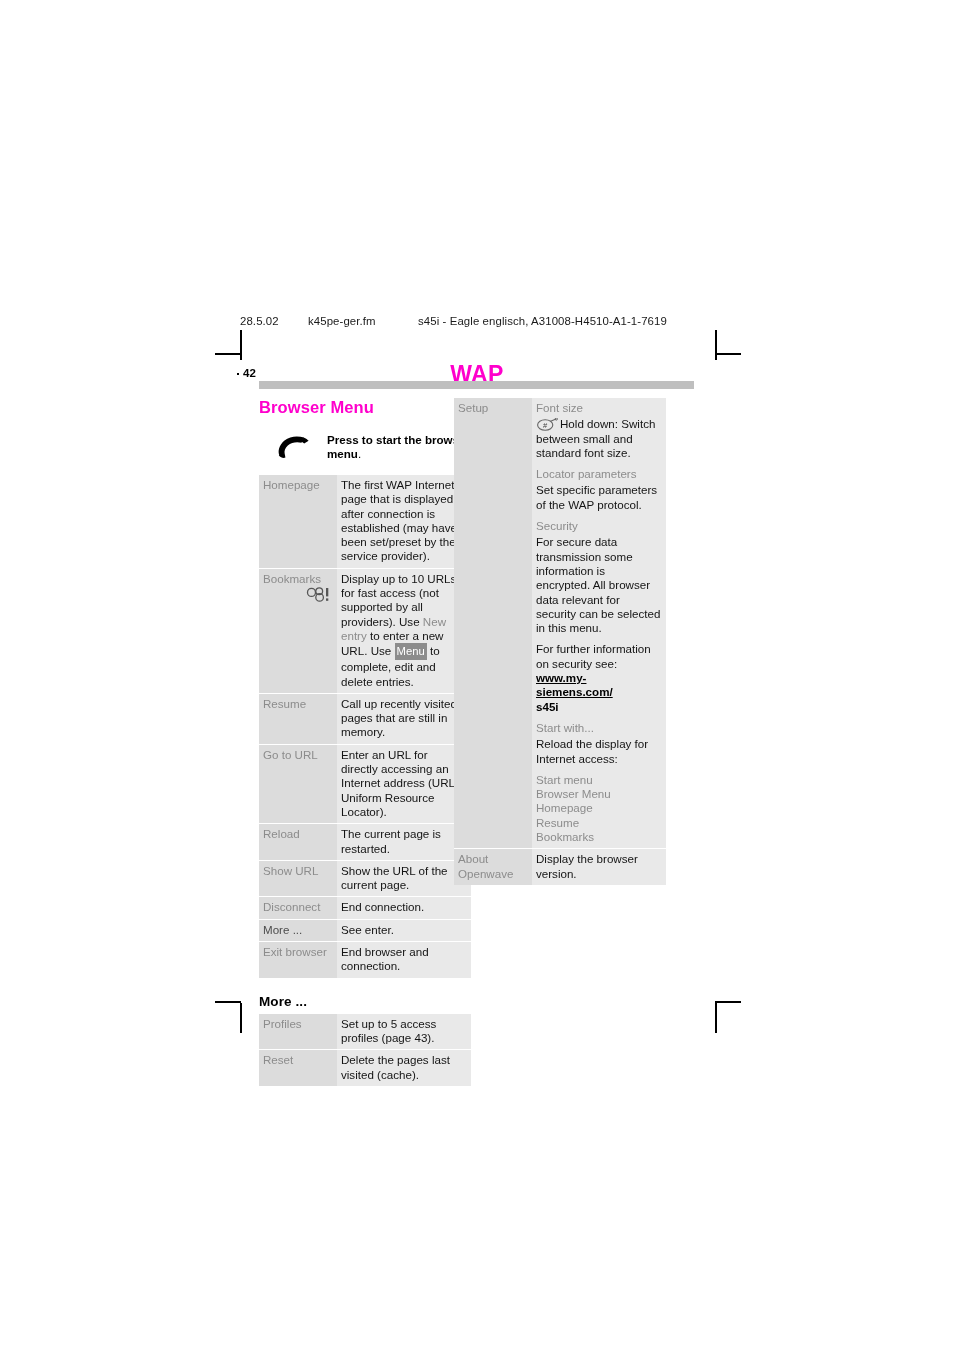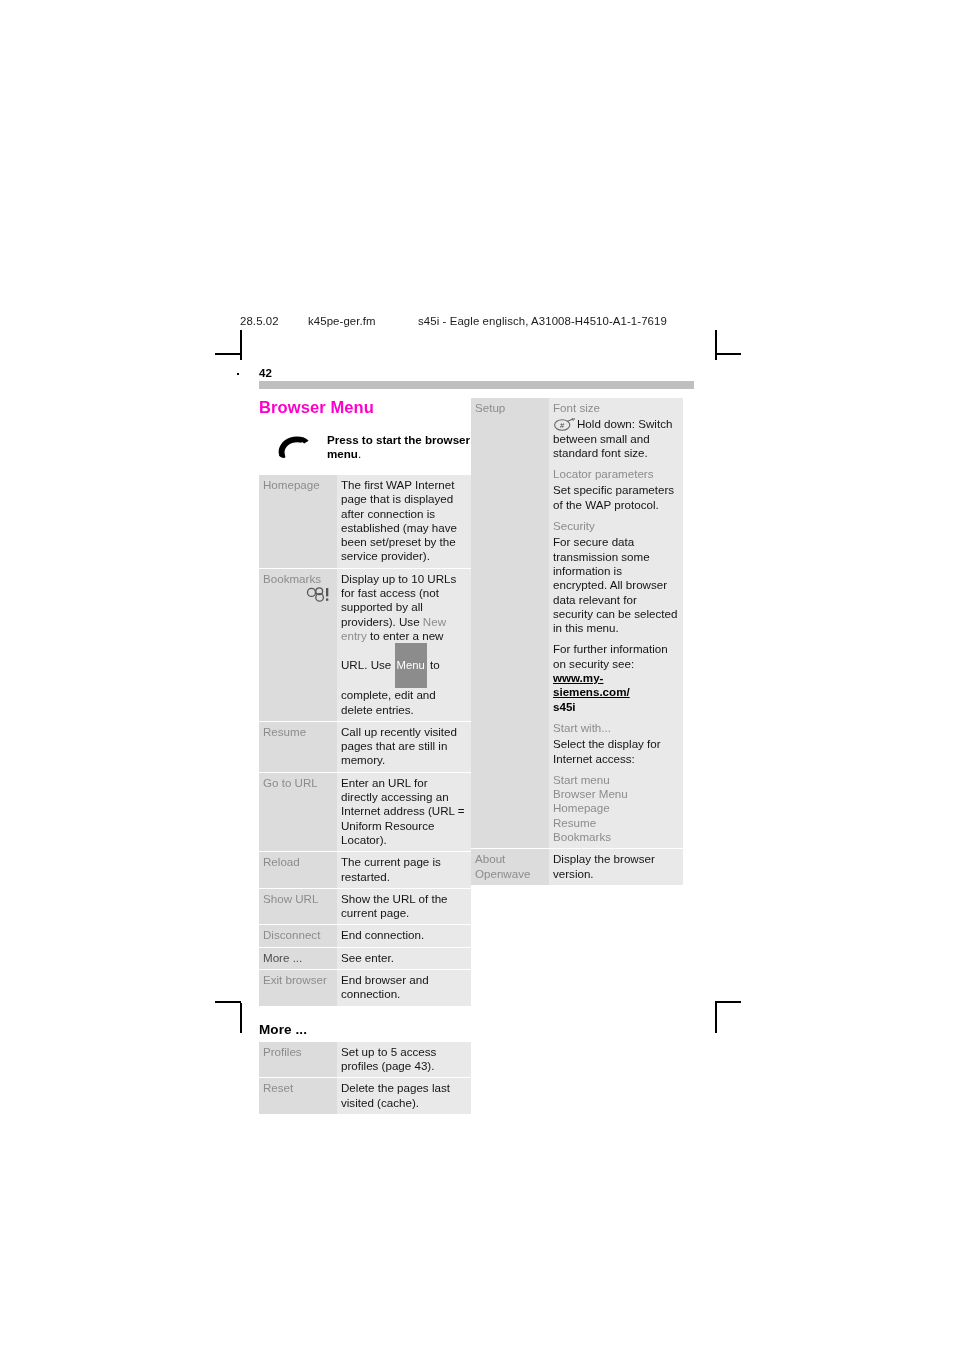--- a/index.html
+++ b/index.html
@@ -41,21 +41,21 @@
     white-space: nowrap;
     letter-spacing: 0.1px;
   }
   .runhead .seg { display: inline-block; }
   .runhead .s1 { width: 68px; }
   .runhead .s2 { width: 110px; }
 
   
   .folio {
     position: absolute;
-    left: 259px;
+    left: 243px;
     top: 367px;
     font-size: 11.5px;
     font-weight: bold;
     color: #000;
   }
   .dot-mark {
     position: absolute;
     left: 237px;
     top: 373px;
     width: 2px; height: 2px;
@@ -81,21 +81,21 @@
     background: #bfbfbf;
   }
 
   
   .col {
     position: absolute;
     top: 398px;
     width: 212px;
   }
   .col-left  { left: 259px; }
-  .col-right { left: 471px; }
+  .col-right { left: 454px; }
 
   h1.section {
     margin: 0 0 7px 0;
     font-size: 16.5px;
     font-weight: bold;
     color: #ff00cc;
     letter-spacing: 0.1px;
   }
   h2.subsection {
     margin: 16px 0 5px 0;
@@ -160,21 +160,21 @@
     margin-top: 1px;
     padding-right: 2px;
   }
 
   
   .soft   { color: #8c8c8c; }
   .chip {
     display: inline-block;
     background: #8c8c8c;
     color: #ffffff;
-    padding: 16px 2px;
+    padding: 2px 2px;
     line-height: 13px;
     font-size: 11.3px;
   }
   .bold { font-weight: bold; color: #000; }
   .blockgap { display: block; height: 7px; }
   .subhead {
     display: block;
     color: #8c8c8c;
     margin-bottom: 2px;
   }
@@ -198,20 +198,21 @@
   <div class="crop v" style="left:715px; top:330px;"></div>
   <div class="crop h" style="left:215px; top:1001px;"></div>
   <div class="crop v" style="left:240px; top:1003px;"></div>
   <div class="crop h" style="left:715px; top:1001px;"></div>
   <div class="crop v" style="left:715px; top:1003px;"></div>
 
   <div class="runhead"><span class="seg s1">28.5.02</span><span class="seg s2">k45pe-ger.fm</span><span class="seg">s45i - Eagle englisch, A31008-H4510-A1-1-7619</span></div>
 
   <div class="dot-mark"></div>
   <div class="folio">42</div>
+  <div class="chaptitle">WAP</div>
   <div class="headbar"></div>
 
   <div class="col col-left">
 
     <h1 class="section">Browser Menu</h1>
 
     <div class="note">
       <span class="glyph">
         <svg width="34" height="24" viewBox="0 0 34 24" aria-hidden="true">
           <path d="M3.5 20.5 C1.5 16.5 3 10 8.5 5.5 C14 1 22 0.6 28 2.6 L25.5 7.8 C21 6.6 15.6 7.2 11.8 10.6 C9 13.2 8.2 16.2 8.6 18.4 Z" fill="#000000"></path>
@@ -316,21 +317,21 @@
             <span>Set specific parameters of the WAP protocol.</span>
             <span class="blockgap"></span>
             <span class="subhead">Security</span>
             <span>For secure data transmission some information is encrypted. All browser data relevant for security can be selected in this menu.</span>
             <span class="blockgap"></span>
             <span>For further information on security see:</span>
             <span class="bold" style="display:block;text-decoration:underline;">www.my-siemens.com/</span>
             <span class="bold" style="display:block;">s45i</span>
             <span class="blockgap"></span>
             <span class="subhead">Start with...</span>
-            <span>Select the display for Internet access:</span>
+            <span>Reload the display for Internet access:</span>
             <span class="blockgap"></span>
             <span class="listline">Start menu</span>
             <span class="listline">Browser Menu</span>
             <span class="listline">Homepage</span>
             <span class="listline">Resume</span>
             <span class="listline">Bookmarks</span>
           </td>
         </tr>
         <tr class="last">
           <td class="k">

